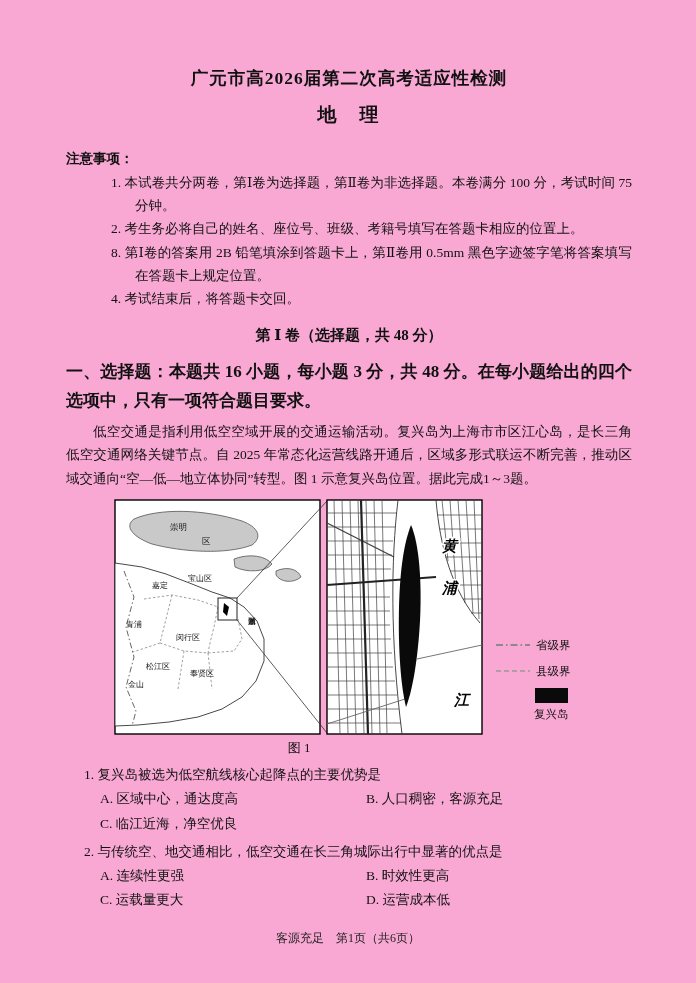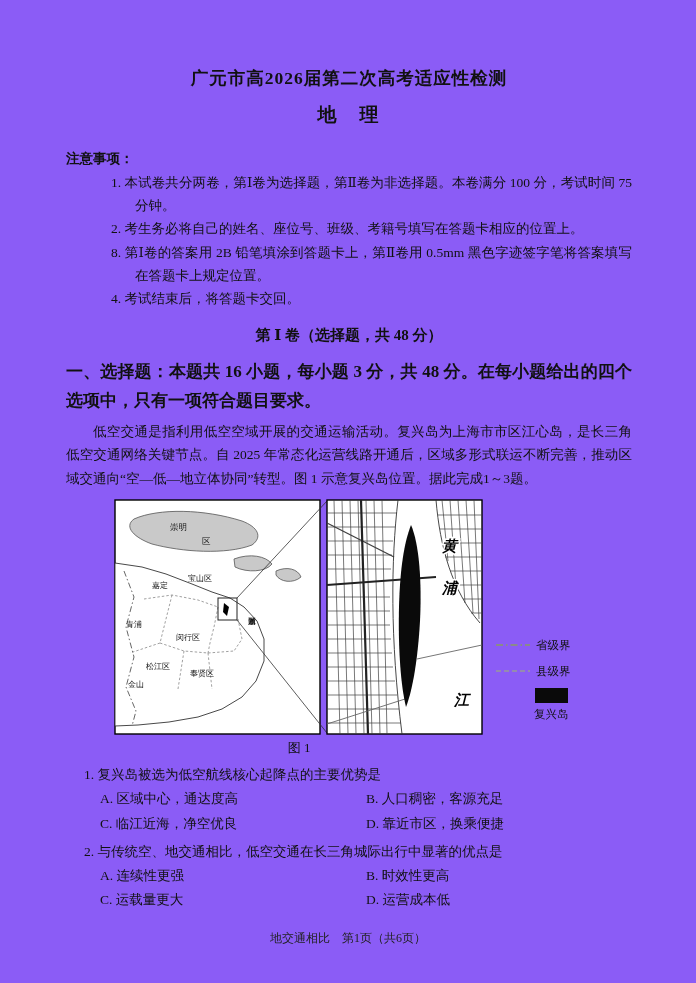--- a/index.html
+++ b/index.html
@@ -1,17 +1,17 @@
 <!DOCTYPE html>
 <html><head>
 <meta charset="utf-8">
 <style>
   html,body{margin:0;padding:0;background:#e8e8e8;}
   .page{
-    width:696px;height:983px;background:#8b5cf6;position:relative;
+    width:696px;height:983px;background:#f9a8d4;position:relative;
     font-family:"Liberation Serif","DejaVu Serif",serif;color:#111;
     margin:0 auto;overflow:hidden;box-sizing:border-box;
   }
   .content{padding:66px 64px 0 66px;}
   .title{text-align:center;font-size:17.5px;font-weight:bold;margin:0 0 12px 0;letter-spacing:1px;}
   .subject{text-align:center;font-size:19px;font-weight:bold;margin:0 0 20px 0;letter-spacing:2px;}
   .notice-heading{font-weight:bold;font-size:13.5px;line-height:1.7;}
   .notice-item{margin-left:45px;padding-left:24px;text-indent:-24px;font-size:13.5px;line-height:1.72;text-align:justify;}
   .section-heading{text-align:center;font-weight:bold;font-size:15px;margin:16px 0 12px 0;}
   .directions{font-weight:bold;font-size:17px;line-height:1.72;text-align:justify;}
@@ -165,32 +165,31 @@
     <div class="figcaption">图 1</div>
 
     <div class="question">
       <div class="q-stem">1. 复兴岛被选为低空航线核心起降点的主要优势是</div>
       <div class="opt-row">
         <div class="opt">A. 区域中心，通达度高</div>
         <div class="opt">B. 人口稠密，客源充足</div>
       </div>
       <div class="opt-row">
         <div class="opt">C. 临江近海，净空优良</div>
-        <div class="opt">D. 靠近市区，换乘便捷</div>
       </div>
     </div>
 
     <div class="question">
       <div class="q-stem">2. 与传统空、地交通相比，低空交通在长三角城际出行中显著的优点是</div>
       <div class="opt-row">
         <div class="opt">A. 连续性更强</div>
         <div class="opt">B. 时效性更高</div>
       </div>
       <div class="opt-row">
         <div class="opt">C. 运载量更大</div>
         <div class="opt">D. 运营成本低</div>
       </div>
     </div>
 
   </div>
 
-  <div class="footer">地交通相比　第1页（共6页）</div>
+  <div class="footer">客源充足　第1页（共6页）</div>
 </div>
 
 </body></html>

